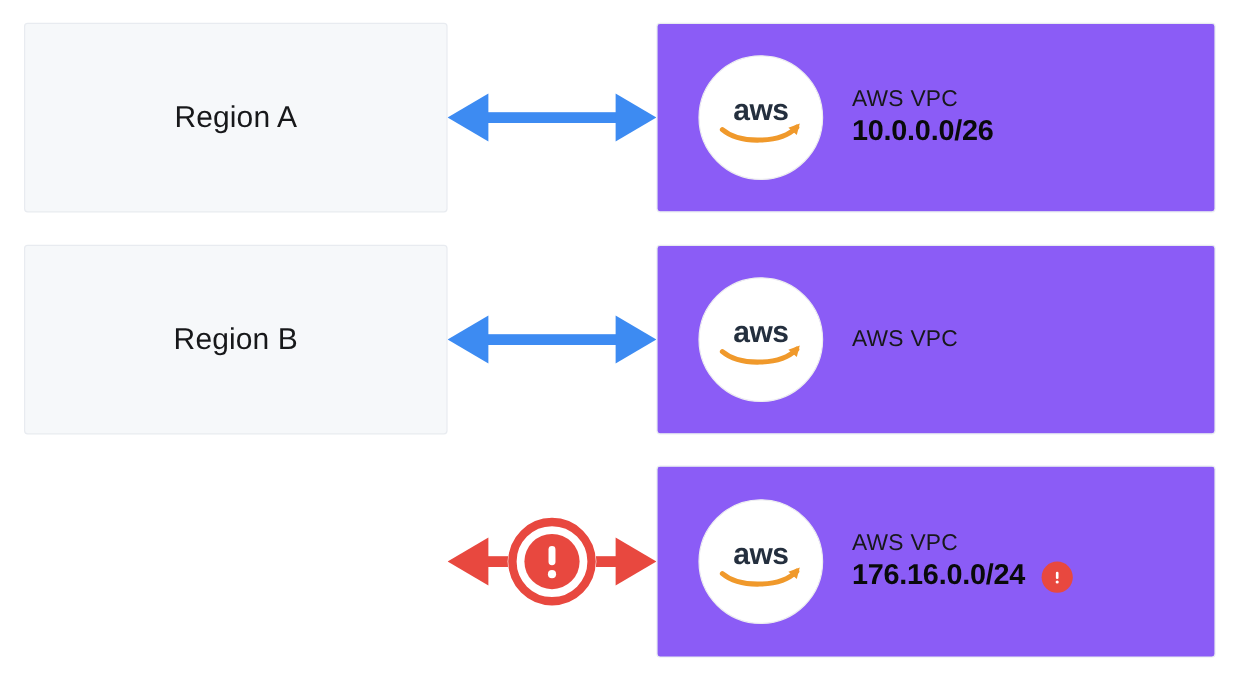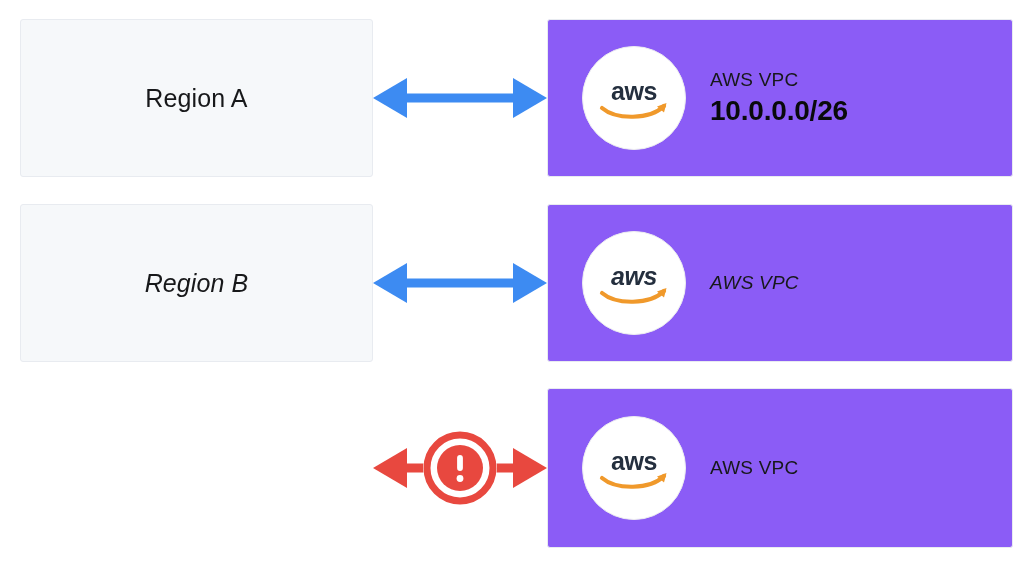--- a/index.html
+++ b/index.html
@@ -24,21 +24,21 @@
   }
 
   
   .row {
     position: absolute;
     left: 0;
     width: 824px;
     padding-left: 47px;
   }
   .row-0 { top: 19px;  height: 158px; }
-  .row-1 { top: 204px; height: 158px; font-style: italic; }
+  .row-1 { top: 204px; height: 158px; }
   .row-2 { top: 388px; height: 160px; }
 
   
   .region-box {
     position: absolute;
     left: 20px;
     top: 0;
     width: 353px;
     height: 100%;
     box-sizing: border-box;
@@ -113,21 +113,21 @@
     letter-spacing: 0.2px;
     line-height: 1.25;
     white-space: nowrap;
   }
   .vpc-cidr-line {
     display: flex;
     align-items: center;
     margin-top: 2px;
   }
   .vpc-cidr {
-    font-size: 28px;
+    font-size: 24px;
     font-weight: 700;
     color: #090a0b;
     letter-spacing: -0.2px;
     line-height: 1.2;
     white-space: nowrap;
   }
 
   
   .alert-dot {
     width: 26px;
@@ -228,17 +228,26 @@
     <div class="vpc-box">
       <div class="aws-badge">
         <svg width="72" height="46" viewBox="0 0 72 46">
           <text x="36" y="25" text-anchor="middle" font-family="'Liberation Sans','DejaVu Sans',sans-serif" font-size="25" font-weight="700" letter-spacing="-0.5" fill="#242f3e">aws</text>
           <path d="M4 33 C 18 45, 52 45, 66 31" stroke="#f0992b" stroke-width="4.2" fill="none" stroke-linecap="round"></path>
           <polygon points="68.5,28 59,31.5 66,37.5" fill="#f0992b"></polygon>
         </svg>
       </div>
       <div class="vpc-text">
         <span class="vpc-title">AWS VPC</span>
+        <div class="vpc-cidr-line">
+          <span class="vpc-cidr">176.16.0.0/24</span>
+          <span class="alert-dot">
+            <svg width="14" height="14" viewBox="0 0 14 14">
+              <rect x="5.9" y="2.4" width="2.2" height="6.1" rx="1.1" fill="#ffffff"></rect>
+              <circle cx="7" cy="11" r="1.3" fill="#ffffff"></circle>
+            </svg>
+          </span>
+        </div>
       </div>
     </div>
   </div>
 
 </div>
 
 </body></html>

